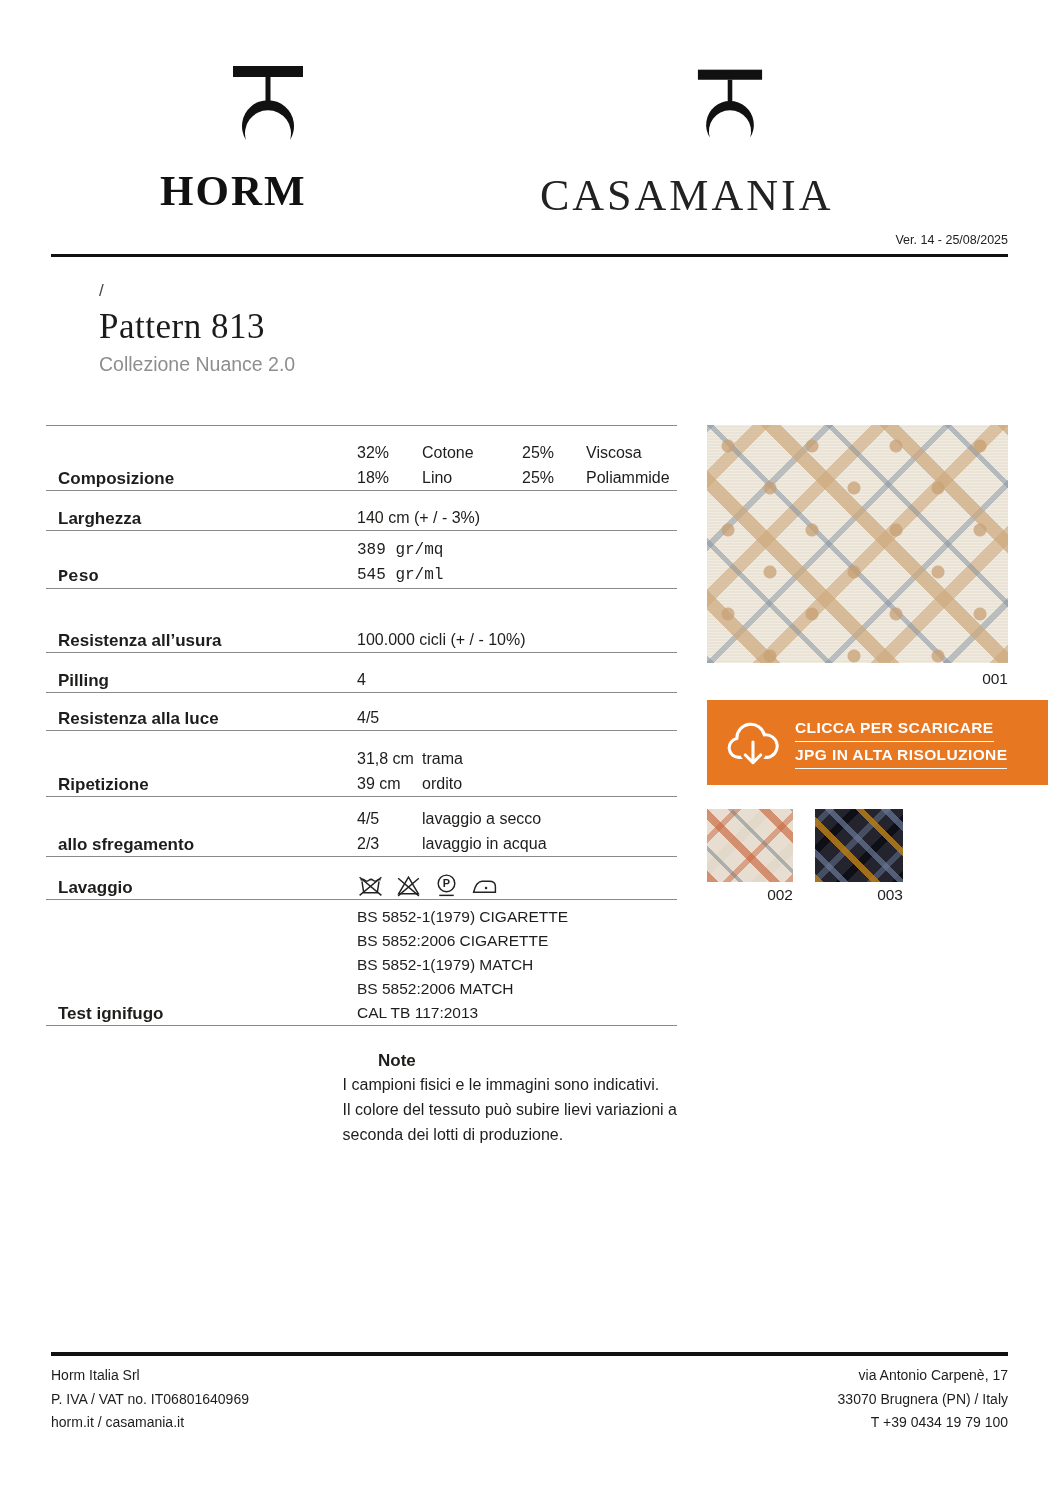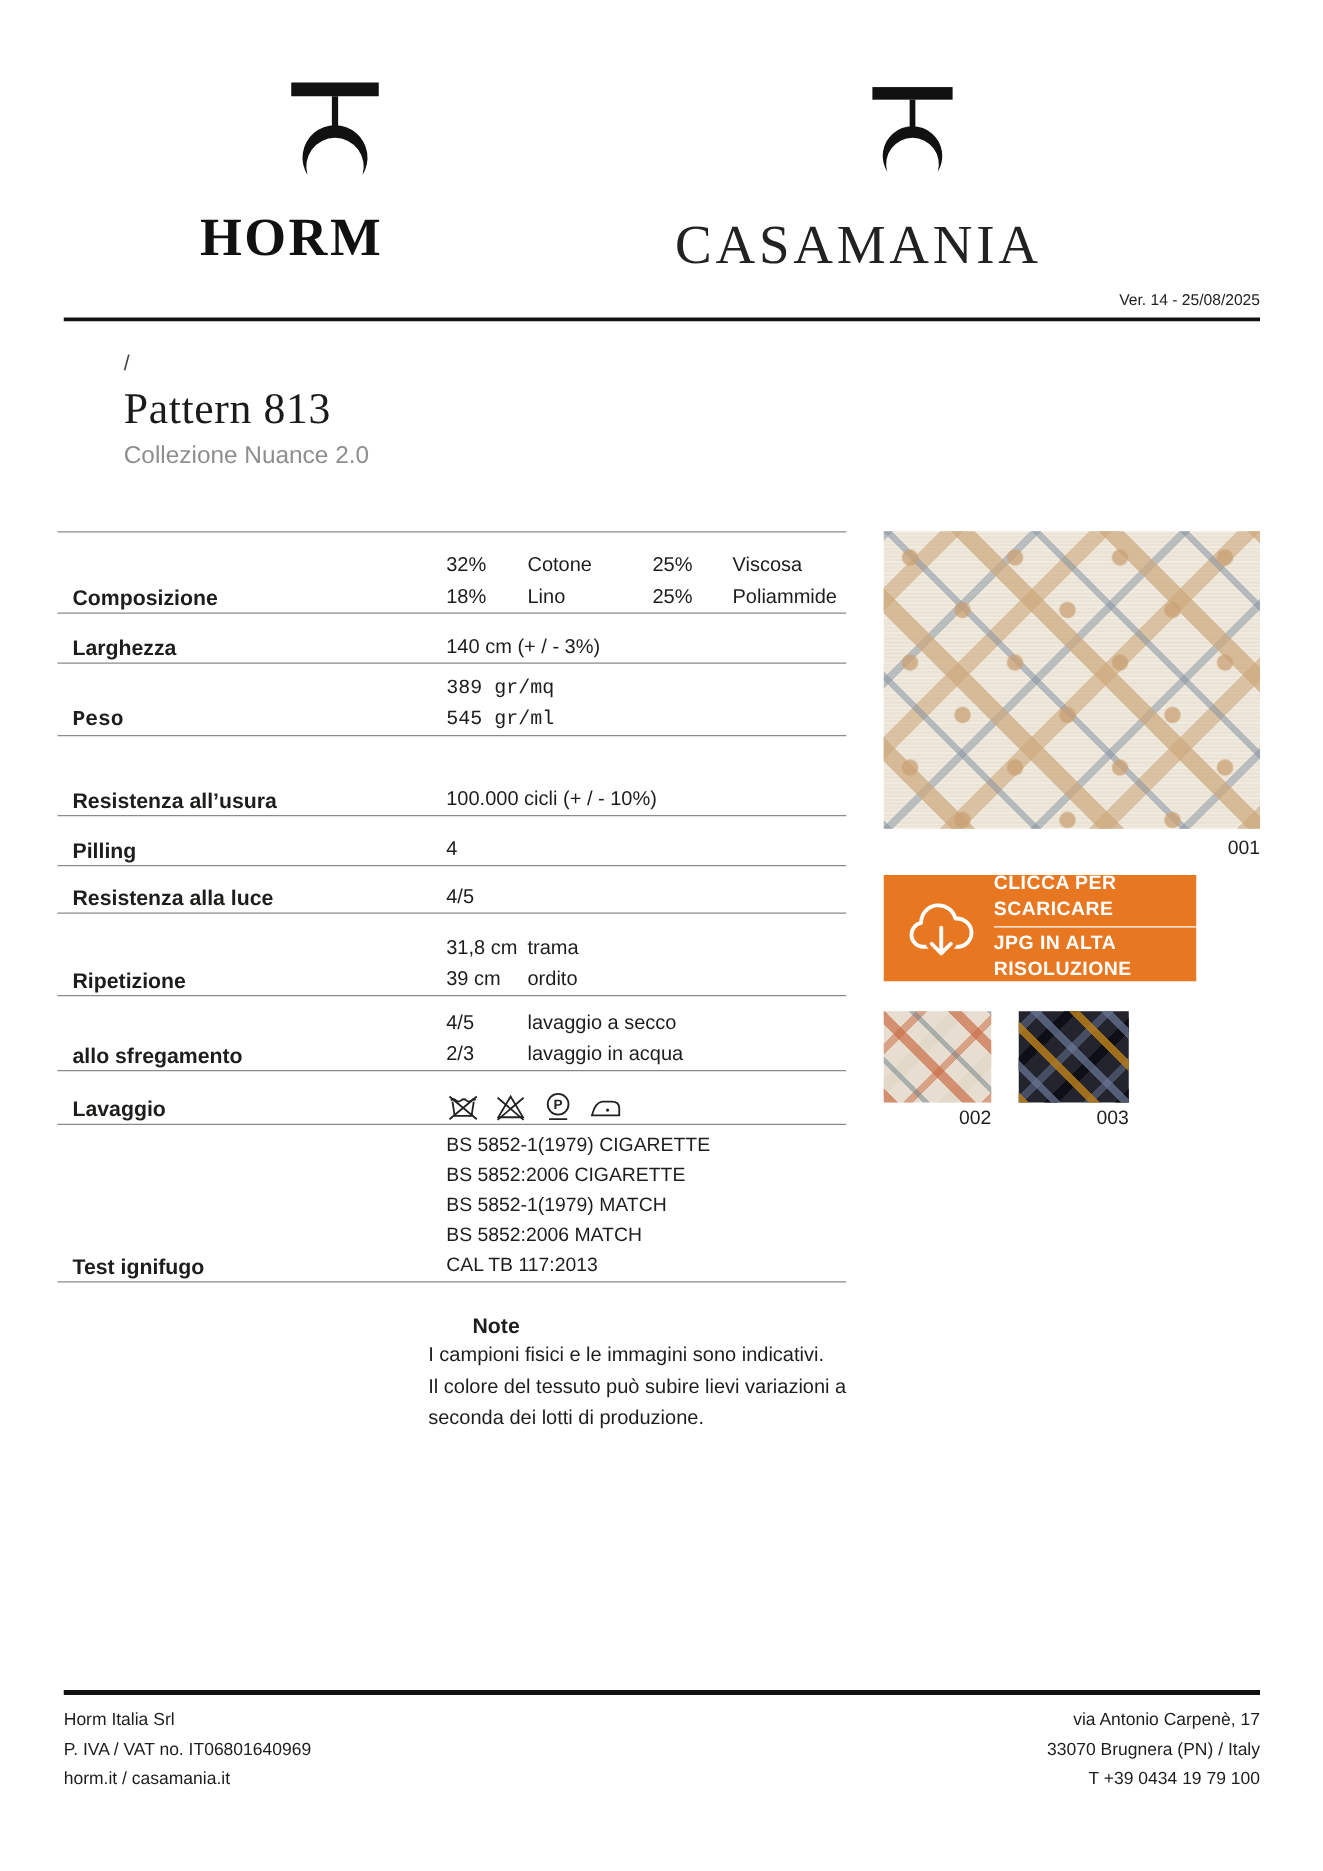--- a/index.html
+++ b/index.html
@@ -42,21 +42,21 @@
   .fab-001{background-color:#ebe4d6;
     background-image:
       radial-gradient(circle 7px at 21px 21px, rgba(201,160,116,.75) 6px, transparent 7px),
       radial-gradient(circle 7px at 63px 63px, rgba(201,160,116,.75) 6px, transparent 7px),
       repeating-linear-gradient(45deg, rgba(134,148,164,.55) 0 5px, transparent 5px 38px, rgba(205,168,124,.7) 38px 52px, transparent 52px 84px),
       repeating-linear-gradient(-45deg, rgba(205,168,124,.6) 0 13px, transparent 13px 40px, rgba(134,148,164,.5) 40px 46px, transparent 46px 84px),
       repeating-linear-gradient(0deg, rgba(255,255,255,.28) 0 1px, transparent 1px 3px);
     background-size:84px 84px,84px 84px,auto,auto,auto;}
   .swatch-label{position:absolute;font-size:15.5px;color:#1d1d1b;text-align:right;}
   .lab-001{left:707px;top:670px;width:301px;}
-  .dl-button{position:absolute;left:707px;top:700px;width:250px;height:85px;background:#e87722;
+  .dl-button{position:absolute;left:707px;top:700px;width:341px;height:85px;background:#e87722;
     display:flex;align-items:center;cursor:pointer;border:none;}
   .dl-icon{margin-left:17px;flex:none;}
   .dl-text{margin-left:13px;color:#fff;font-size:15.5px;font-weight:700;letter-spacing:0.4px;line-height:21px;}
   .dl-text span{display:inline-block;border-bottom:1.5px solid #fff;padding-bottom:3px;}
   .dl-line2{margin-top:2px;}
   .small-swatch{position:absolute;top:809px;height:73px;}
   .fab-002{left:707px;width:86px;background-color:#e7ddd0;
     background-image:
       repeating-linear-gradient(45deg, rgba(201,103,62,.65) 0 8px, transparent 8px 22px, rgba(110,130,138,.5) 22px 26px, transparent 26px 44px),
       repeating-linear-gradient(-45deg, rgba(201,103,62,.5) 0 6px, transparent 6px 20px, rgba(226,216,200,.85) 20px 30px, transparent 30px 44px);}

